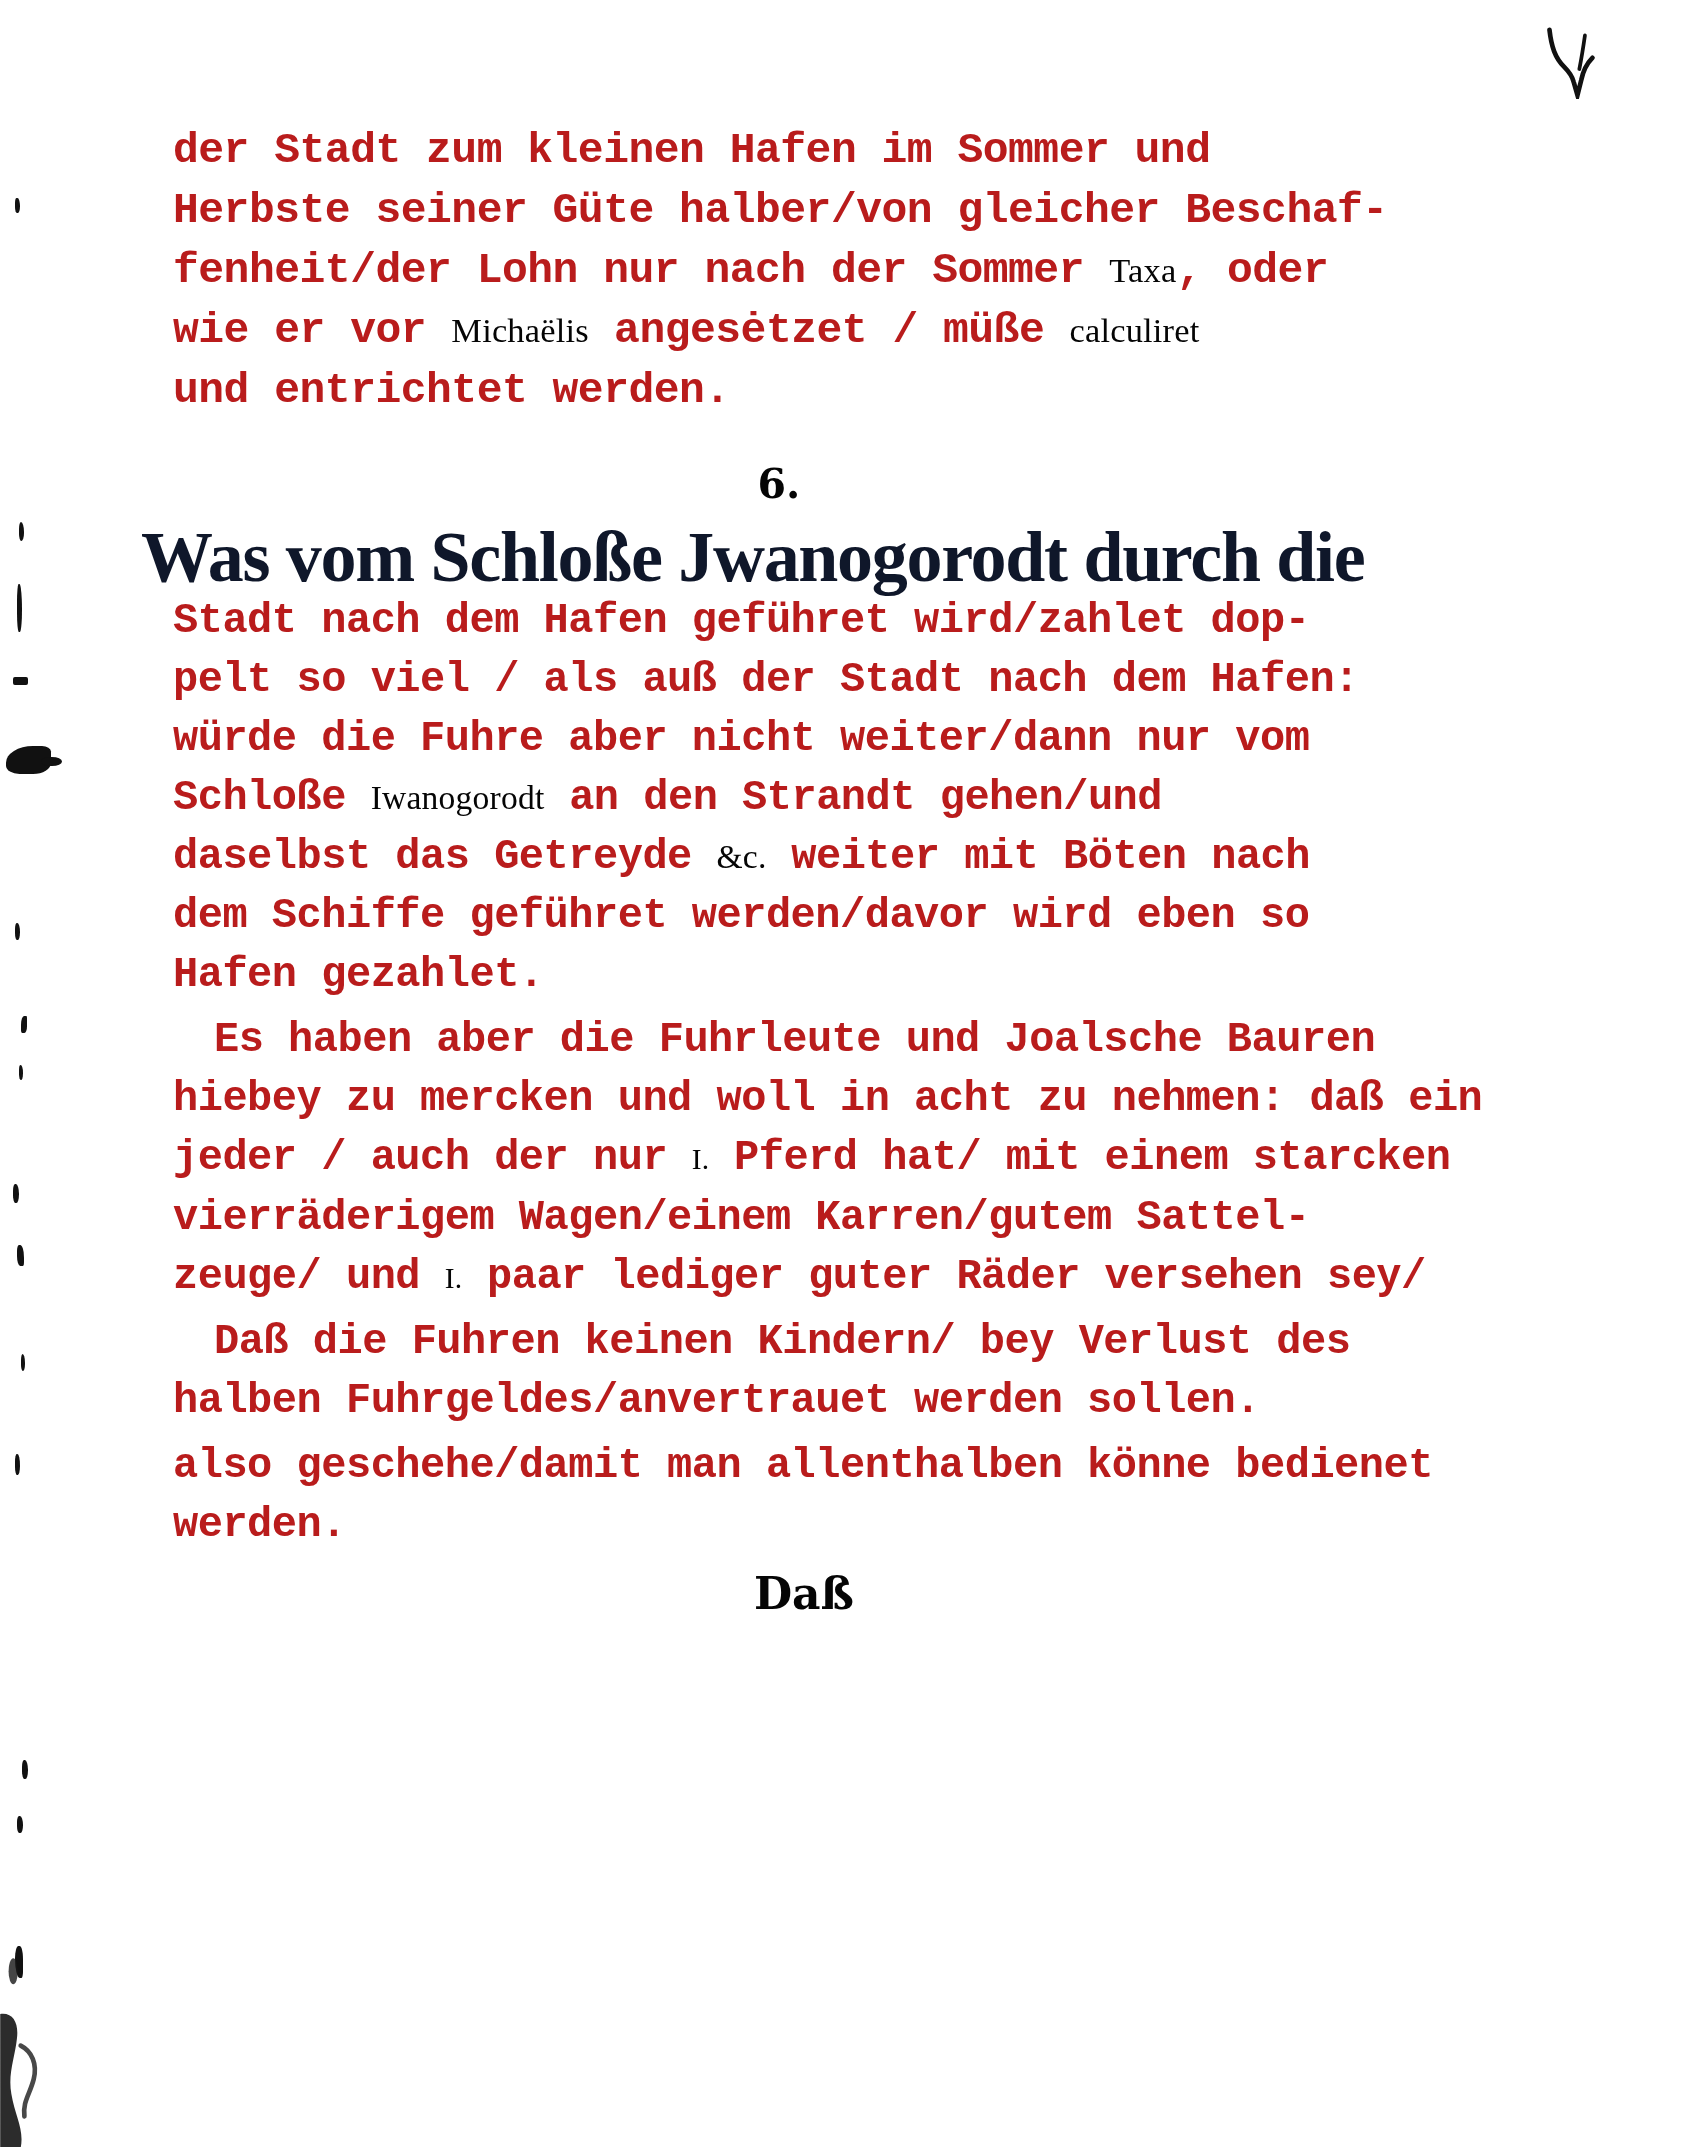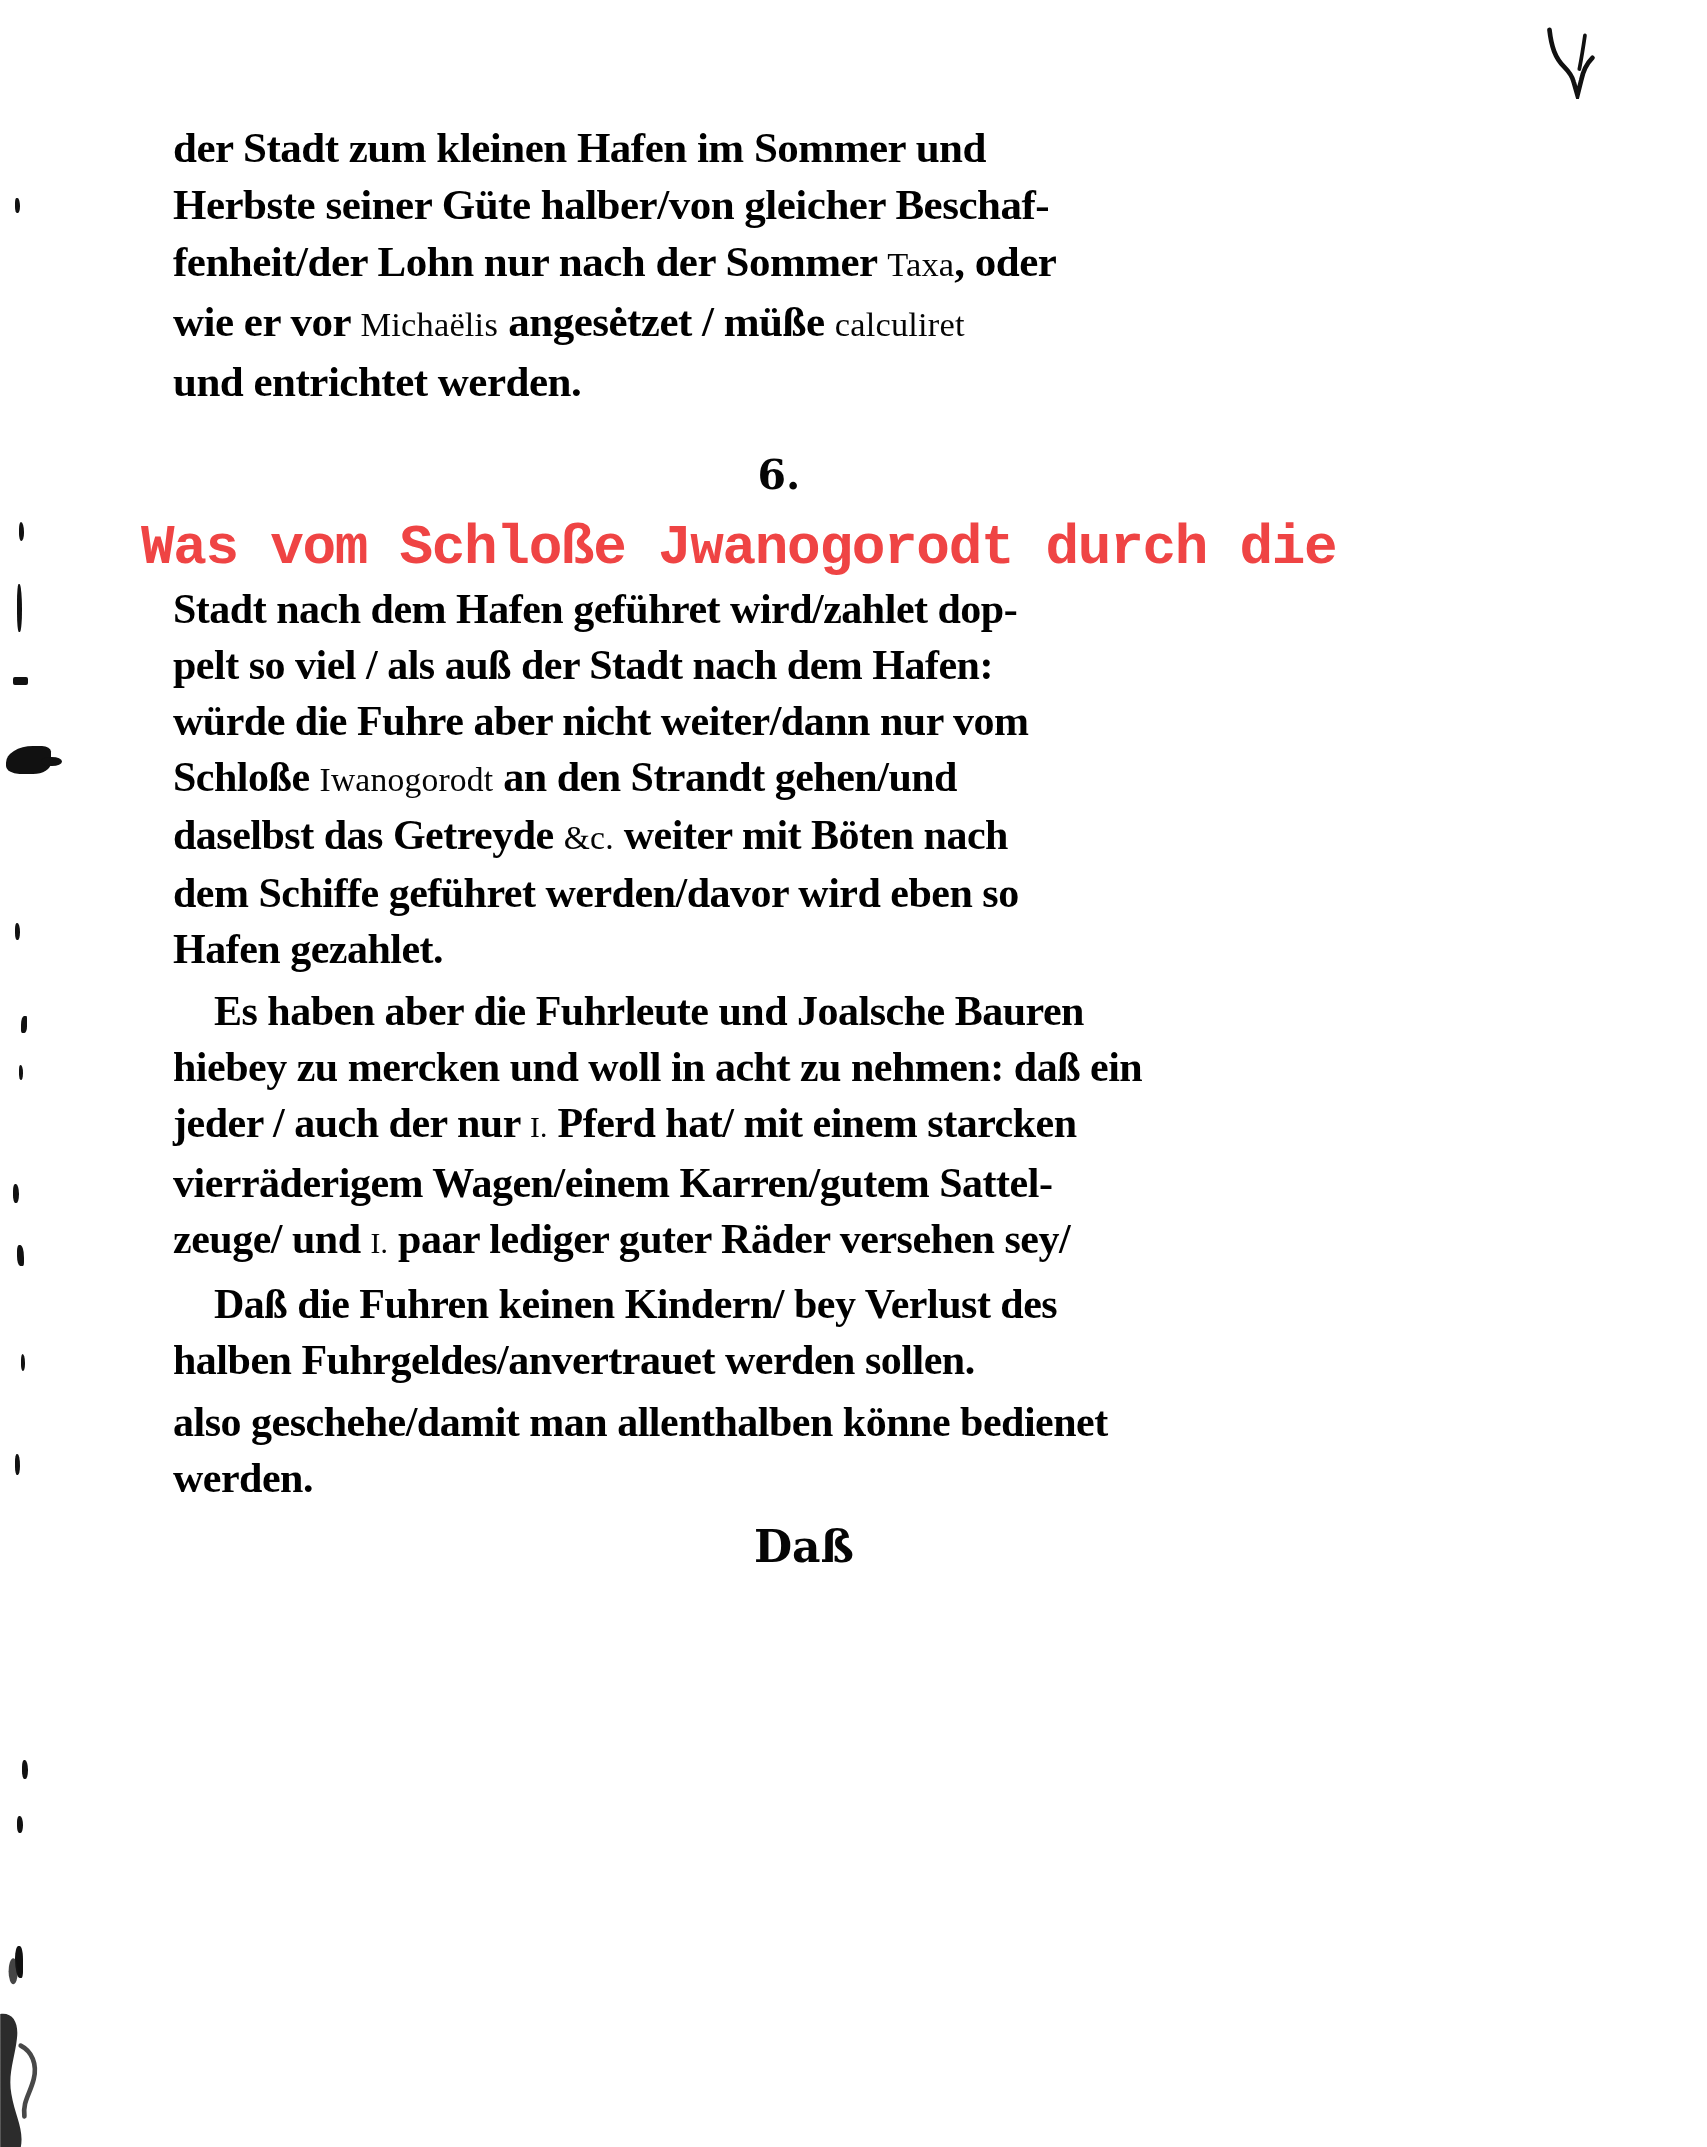--- a/index.html
+++ b/index.html
@@ -56,24 +56,24 @@
 
   
   .textblock {
     position: absolute;
     left: 173px;
     top: 119px;
     width: 1277px;
   }
 
   .fraktur {
-    font-family: Liberation Serif, serif;
+    font-family: Liberation Mono, monospace;
     font-weight: 700;
     font-synthesis: none;
-    color: #000000;
+    color: #b91c1c;
     letter-spacing: -0.5px;
     margin-top: 32px;
   }
 
   .line {
     display: block;
     white-space: nowrap;
     color: #050505;
     font-family: "DejaVu Serif", serif;
     font-weight: 700;
@@ -117,27 +117,27 @@
     font-size: 41px;
     margin: 41px 0 17px 0;
     padding-right: 65px;
     color: #050505;
   }
 
   
   .heading-line {
     display: block;
     white-space: nowrap;
-    font-family: Liberation Mono, monospace;
-    font-weight: 700;
-    font-size: 56px;
+    font-family: Liberation Serif, serif;
+    font-weight: 700;
+    font-size: 72px;
     line-height: 65px;
     letter-spacing: -1.3px;
     margin-left: -32px;
-    color: #ef4444;
+    color: #0f172a;
   }
 
   .para.gap {
     margin-top: 5.6px;
   }
 
   .indent {
     padding-left: 41px;
   }
 

